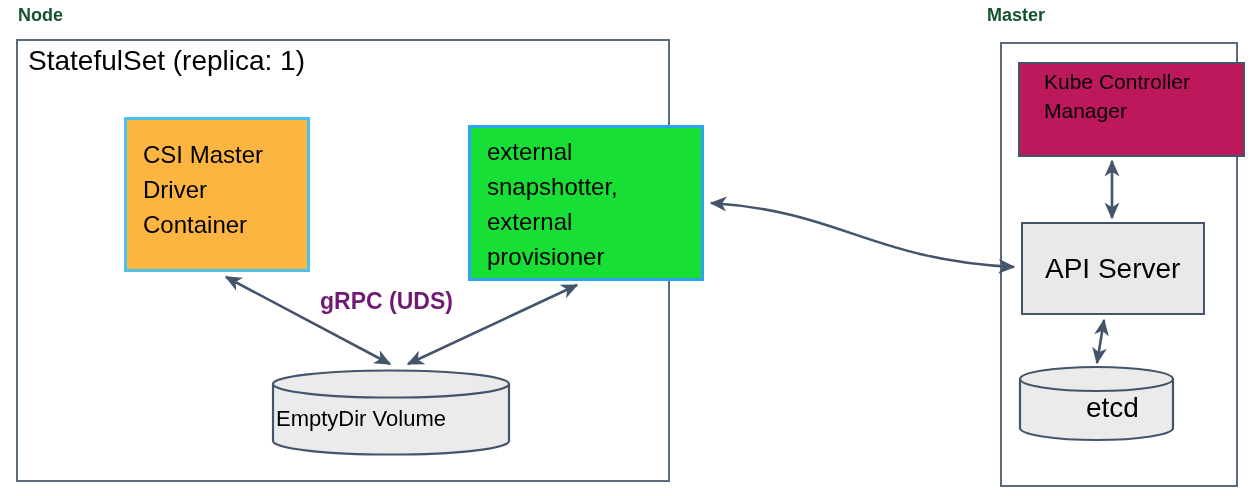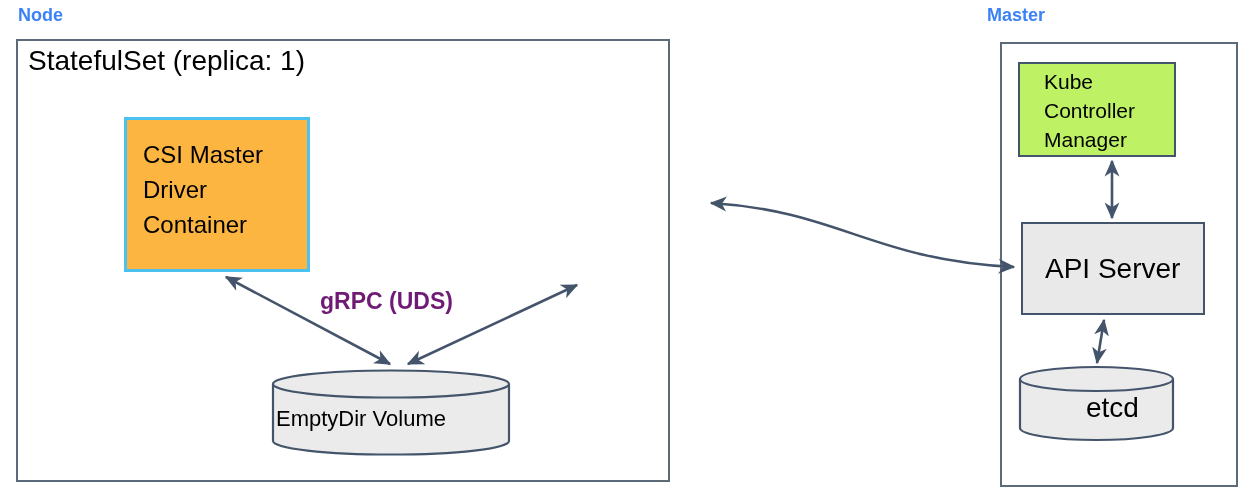--- a/index.html
+++ b/index.html
@@ -6,21 +6,21 @@
   .canvas {
     position: relative;
     width: 1250px; height: 496px;
     background: #ffffff;
     font-family: "Liberation Sans", sans-serif;
     color: #000000;
     overflow: hidden;
   }
   .sec-label {
     position: absolute;
-    font-size: 18px; font-weight: 700; color: #3b82f6;
+    font-size: 18px; font-weight: 700; color: #14532d;
     z-index: 4;
   }
   #node-label   { left: 18px;  top: 5px; }
   #master-label { left: 987px; top: 5px; }
 
   .outer {
     position: absolute;
     border: 2px solid #5b6b7a;
     background: transparent;
     box-sizing: border-box;
@@ -46,22 +46,22 @@
     border: 3px solid #4BC1EF;
     padding: 17px 10px 0 16px;
   }
   #sidecar-box {
     left: 468px; top: 125px; width: 236px; height: 156px;
     background: #17DF36;
     border: 3px solid #2EA4F0;
     padding: 6px 14px 0 16px;
   }
   #kcm-box {
-    left: 1018px; top: 62px; width: 158px; height: 95px;
-    background: #bef264;
+    left: 1018px; top: 62px; width: 227px; height: 95px;
+    background: #be185d;
     border: 2px solid #44546A;
     padding: 3px 40px 0 24px;
     font-size: 21px; line-height: 29px;
   }
   #api-box {
     left: 1021px; top: 222px; width: 184px; height: 93px;
     background: #E9E9E9;
     border: 2px solid #44546A;
     display: flex; align-items: center;
     padding-left: 22px;
@@ -103,20 +103,21 @@
   <div class="sec-label" id="master-label">Master</div>
 
   <div class="outer" id="statefulset-box">
     <div id="ss-title">StatefulSet (replica: 1)</div>
   </div>
 
   <div class="outer" id="master-box"></div>
 
   <div class="inner" id="csi-box">CSI Master Driver Container</div>
 
+  <div class="inner" id="sidecar-box">external snapshotter, external provisioner</div>
 
   <div class="inner" id="kcm-box">Kube Controller Manager</div>
 
   <div class="inner" id="api-box">API Server</div>
 
   <svg class="overlay" viewBox="0 0 1250 496">
     <defs>
       <marker id="ah" viewBox="0 0 10 10" refX="9.2" refY="5" markerWidth="6.5" markerHeight="6.5" orient="auto-start-reverse">
         <path d="M0,0.6 L10,5 L0,9.4 L2.8,5 Z" fill="#44546A"></path>
       </marker>

